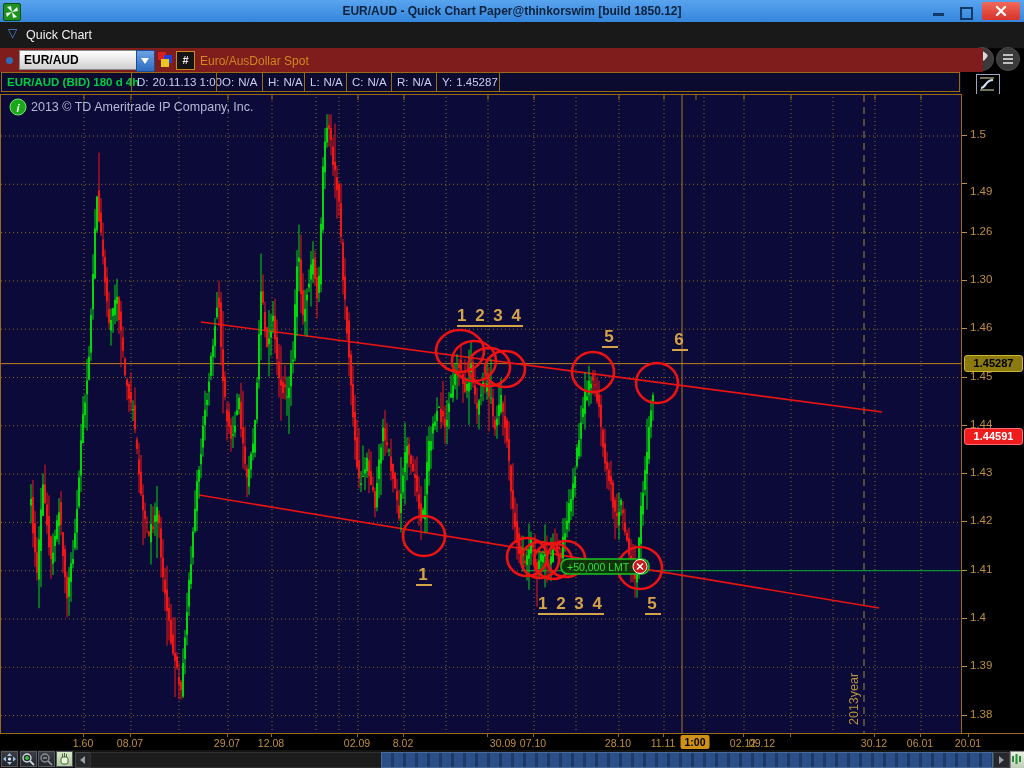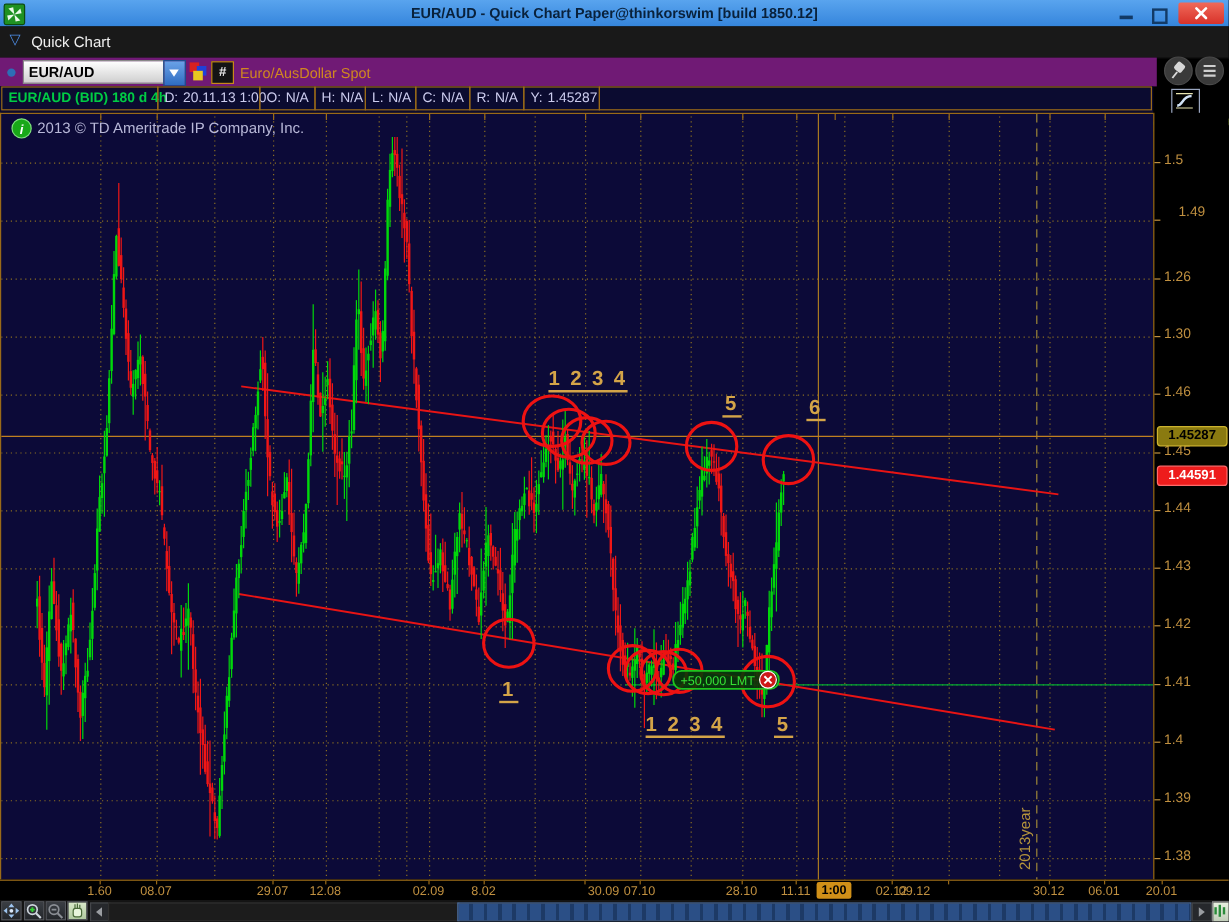--- a/index.html
+++ b/index.html
@@ -18,21 +18,21 @@
   .minbar{position:absolute;left:7px;top:9px;width:11px;height:3px;background:#123a66;}
   .restbox{position:absolute;left:8px;top:3px;width:9px;height:9px;border:2px solid #123a66;background:transparent;}
 
   
   #qcbar{left:0;top:22px;width:1024px;height:26px;background:#191919;border-bottom:1px solid #060606;}
   #qc-tri{left:8px;top:4px;color:#4f8fe8;font-size:12px;}
   #qc-title{left:26px;top:6px;font-size:12.5px;font-weight:normal;color:#efefef;}
   .roundbtn{top:25px;width:22px;height:22px;border-radius:50%;background:#3a3a3a;border:1px solid #4a4a4a;}
 
   
-  #symrow{left:0;top:48px;width:964px;height:24px;background:#701a75;}
+  #symrow{left:0;top:48px;width:964px;height:24px;background:#7f1d1d;padding-left:19px;}
   #sym-dot{left:6px;top:9px;width:7px;height:7px;border-radius:50%;background:#2d6db5;}
   #sym-input{left:19px;top:2px;width:112px;height:18px;background:linear-gradient(#ffffff,#cfcfcf);
     border:1px solid #888;color:#000;font-size:12px;font-weight:bold;padding:0 0 0 4px;font-family:"Liberation Sans",sans-serif;}
   #sym-drop{left:136px;top:2px;width:17px;height:20px;background:linear-gradient(#6aa2e8,#2f6cc0);border:1px solid #1d4c8e;}
   .dtri{position:absolute;left:4px;top:7px;width:0;height:0;border-left:4px solid transparent;border-right:4px solid transparent;border-top:6px solid #fff;}
   #cubes{left:158px;top:4px;width:15px;height:15px;}
   .cube{position:absolute;width:8px;height:8px;}
   #hashbtn{left:176px;top:3px;width:17px;height:17px;background:#141414;border:1px solid #c8881a;color:#e8e8e8;
     font-size:11px;font-weight:bold;text-align:center;line-height:17px;}
   #sym-desc{left:200px;top:6px;font-size:12px;color:#d08820;}
@@ -55,21 +55,21 @@
   #chart-panel{left:0;top:94px;width:961px;height:639px;background:#0c0a38;border-top:1px solid #9a6a18;border-left:1px solid #9a6a18;box-sizing:border-box;}
   #chart-svg{position:absolute;left:0;top:0;}
 
   
   #price-axis{left:961px;top:94px;width:63px;height:639px;background:#000;border-left:1px solid #9a6a18;box-sizing:border-box;}
   .ylab{position:absolute;left:8px;font-size:11.5px;color:#c09040;}
   .ytick{position:absolute;left:0;width:5px;height:1px;background:#c09040;}
   .ybadge{position:absolute;left:2px;width:57px;height:15px;border-radius:3px;font-size:11px;font-weight:bold;
     text-align:center;line-height:15px;}
   #badge-cursor{background:#8a7a10;border:1px solid #cdb42e;color:#000;}
-  #badge-last{background:#ee1c1c;border:1px solid #ff6a6a;color:#fff;}
+  #badge-last{background:#ee1c1c;border:1px solid #ff6a6a;color:#fff;margin-top:40px;}
 
   
   #time-axis{left:0;top:733px;width:1024px;height:17px;background:#000;border-top:1px solid #9a6a18;box-sizing:border-box;}
   .xlab{position:absolute;top:3px;transform:translateX(-50%);font-size:10.5px;color:#c09040;white-space:nowrap;}
   #xcursor{position:absolute;top:1px;transform:translateX(-50%);background:#d09018;color:#000;font-size:10.5px;
     font-weight:bold;padding:1px 4px;border-radius:2px;}
   .xtick{position:absolute;top:0;width:1px;height:3px;background:#9a6a18;}
 
   
   #scrollrow{left:0;top:750px;width:1024px;height:18px;background:#141414;}
@@ -966,21 +966,21 @@
           <text x="17" y="110.5" fill="#fff" font-size="11" font-weight="bold" font-style="italic" text-anchor="middle">i</text>
           <text x="30" y="110" fill="#b8b8d8" font-size="12.5">2013 © TD Ameritrade IP Company, Inc.</text>
         </g>
       </svg>
   </div>
 
   <div id="price-axis" class="abs">
       <div class="ytick" style="top: 41px;"></div>
       <div class="ylab" style="top: 34px;">1.5</div>
       <div class="ytick" style="top: 89.3px;"></div>
-      <div class="ylab" style="top: 77px; margin-left: 12px;">1.49</div>
+      <div class="ylab" style="top: 91px;">1.49</div>
       <div class="ytick" style="top: 137.6px;"></div>
       <div class="ylab" style="top: 130.6px;">1.26</div>
       <div class="ytick" style="top: 185.9px;"></div>
       <div class="ylab" style="top: 178.9px;">1.30</div>
       <div class="ytick" style="top: 234.2px;"></div>
       <div class="ylab" style="top: 227.2px;">1.46</div>
       <div class="ytick" style="top: 282.5px;"></div>
       <div class="ylab" style="top: 275.5px;">1.45</div>
       <div class="ytick" style="top: 330.8px;"></div>
       <div class="ylab" style="top: 323.8px;">1.44</div>

